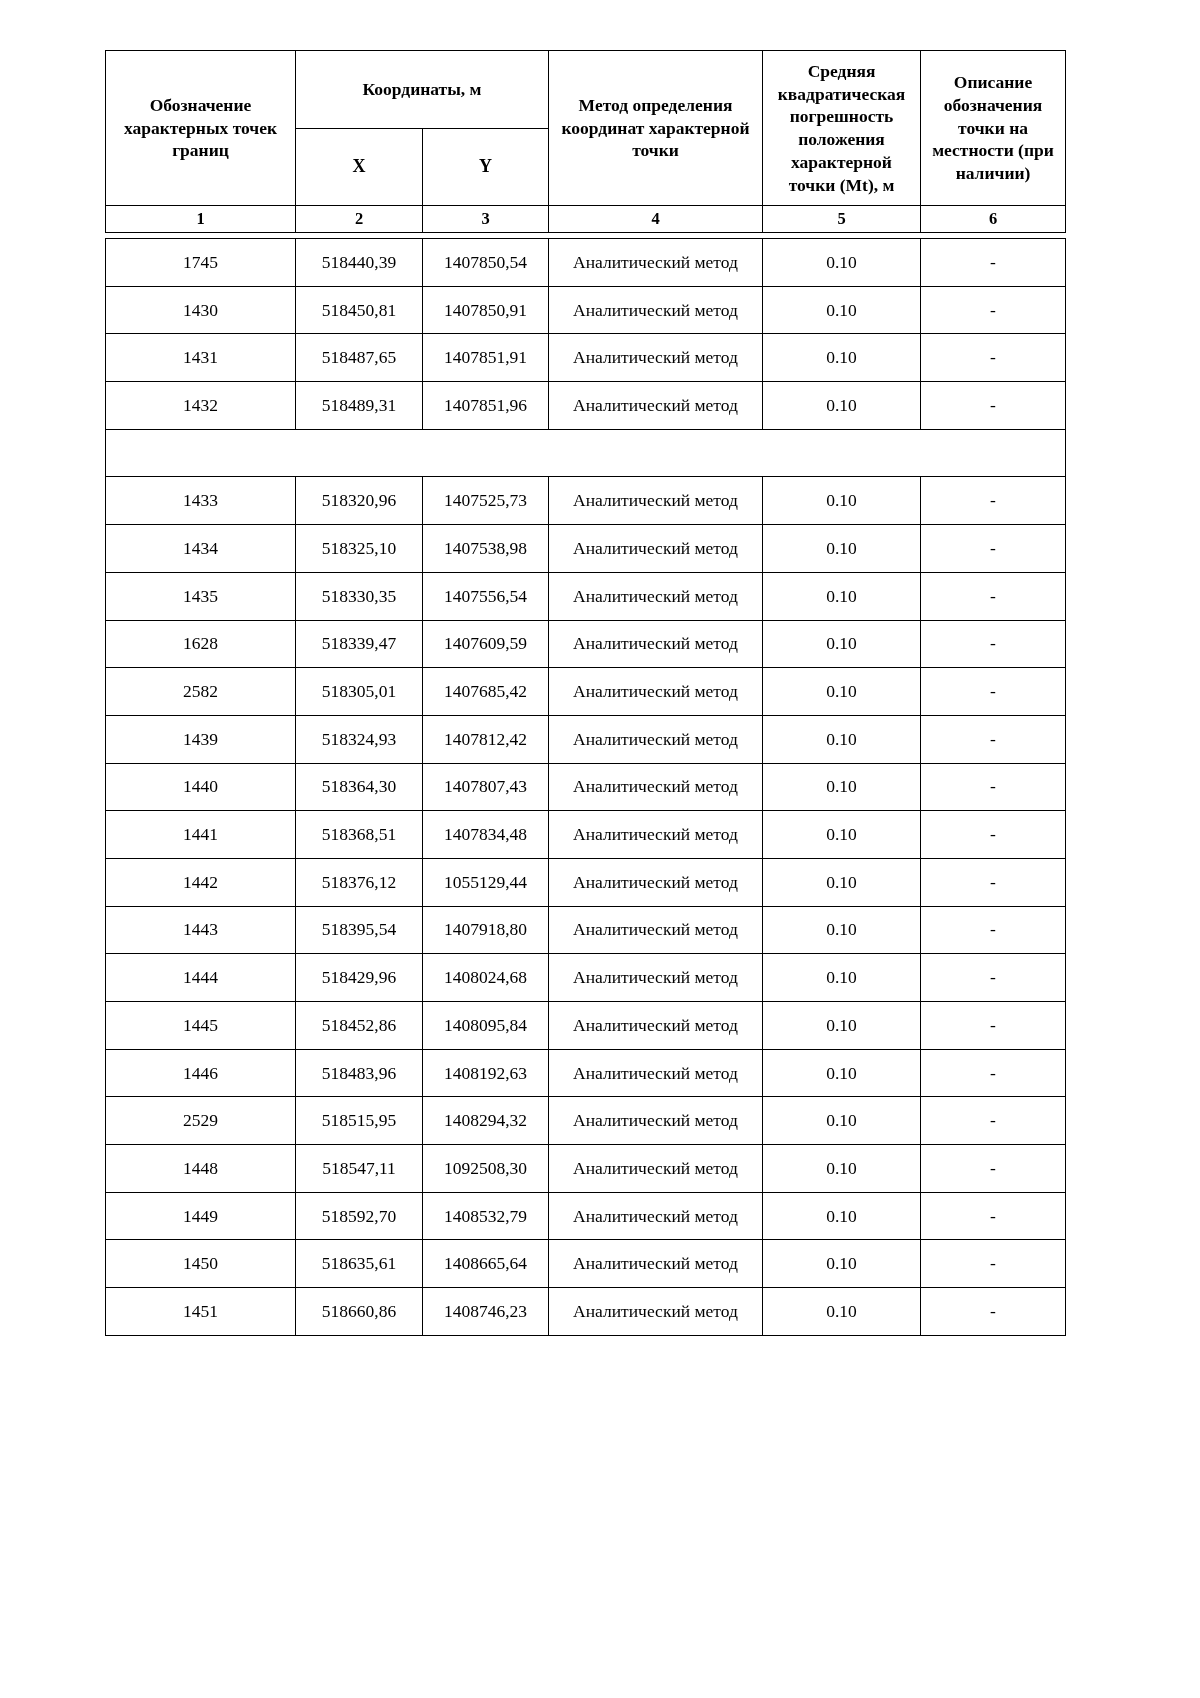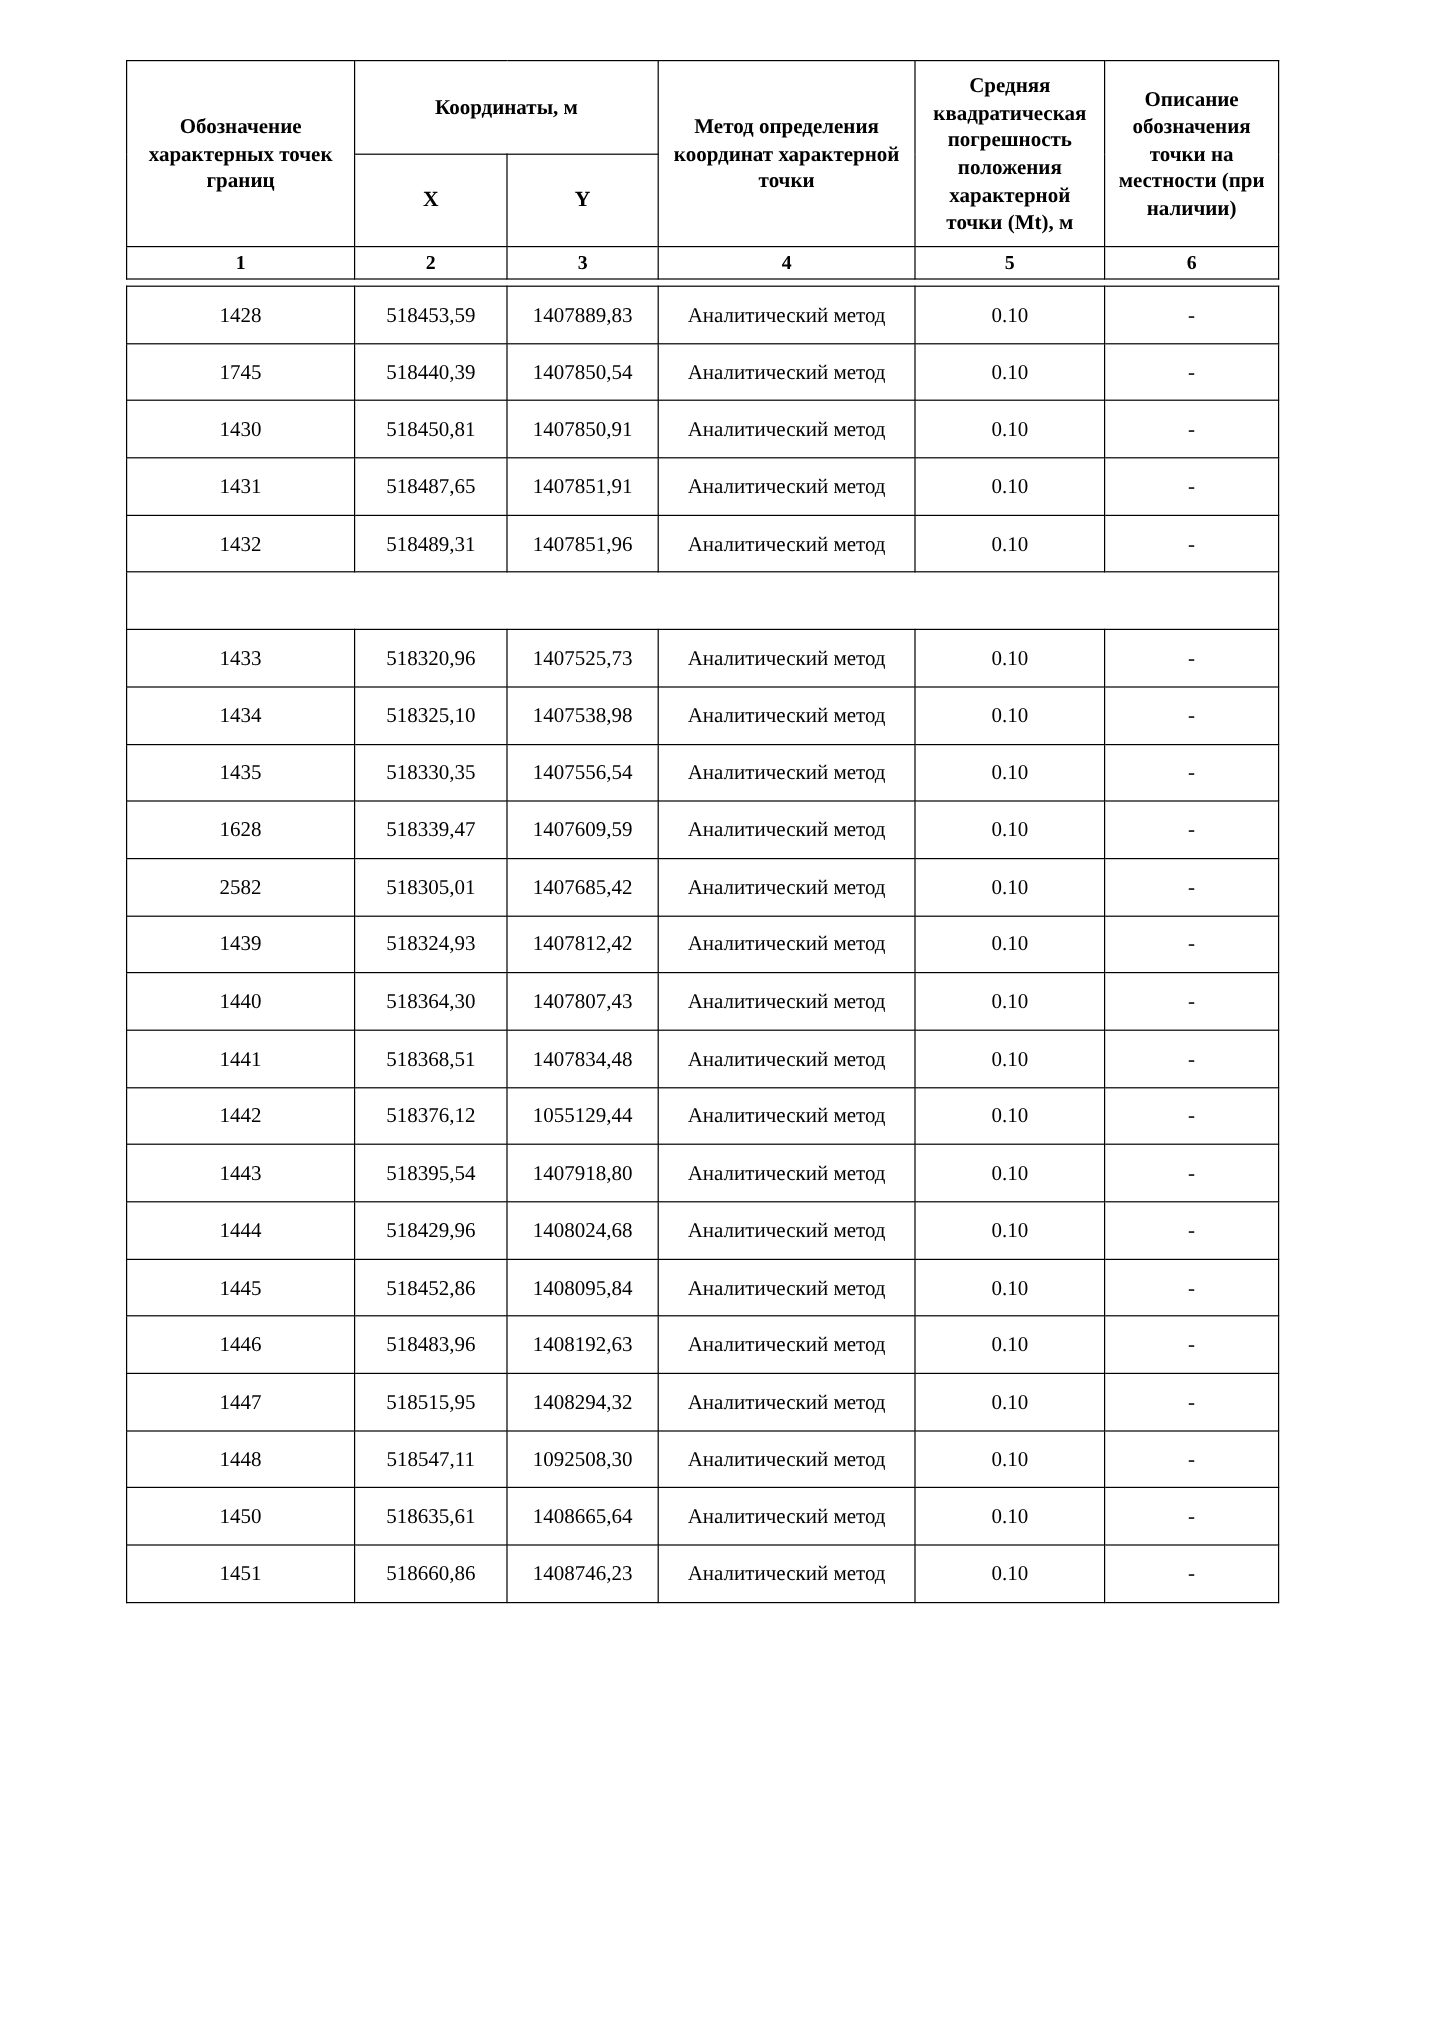--- a/index.html
+++ b/index.html
@@ -95,28 +95,20 @@
       <colgroup>
         <col style="width:190px">
         <col style="width:127px">
         <col style="width:126px">
         <col style="width:214px">
         <col style="width:158px">
         <col style="width:145px">
       </colgroup>
       <tbody>
           <tr>
-            <td>1428</td>
-            <td>518453,59</td>
-            <td>1407889,83</td>
-            <td>Аналитический метод</td>
-            <td>0.10</td>
-            <td>-</td>
-          </tr>
-          <tr>
             <td>1745</td>
             <td>518440,39</td>
             <td>1407850,54</td>
             <td>Аналитический метод</td>
             <td>0.10</td>
             <td>-</td>
           </tr>
           <tr>
             <td>1430</td>
             <td>518450,81</td>
@@ -242,36 +234,44 @@
           </tr>
           <tr>
             <td>1446</td>
             <td>518483,96</td>
             <td>1408192,63</td>
             <td>Аналитический метод</td>
             <td>0.10</td>
             <td>-</td>
           </tr>
           <tr>
-            <td>1447</td>
+            <td>2529</td>
             <td>518515,95</td>
             <td>1408294,32</td>
             <td>Аналитический метод</td>
             <td>0.10</td>
             <td>-</td>
           </tr>
           <tr>
             <td>1448</td>
             <td>518547,11</td>
             <td>1092508,30</td>
             <td>Аналитический метод</td>
             <td>0.10</td>
             <td>-</td>
           </tr>
           <tr>
+            <td>1449</td>
+            <td>518592,70</td>
+            <td>1408532,79</td>
+            <td>Аналитический метод</td>
+            <td>0.10</td>
+            <td>-</td>
+          </tr>
+          <tr>
             <td>1450</td>
             <td>518635,61</td>
             <td>1408665,64</td>
             <td>Аналитический метод</td>
             <td>0.10</td>
             <td>-</td>
           </tr>
           <tr>
             <td>1451</td>
             <td>518660,86</td>

